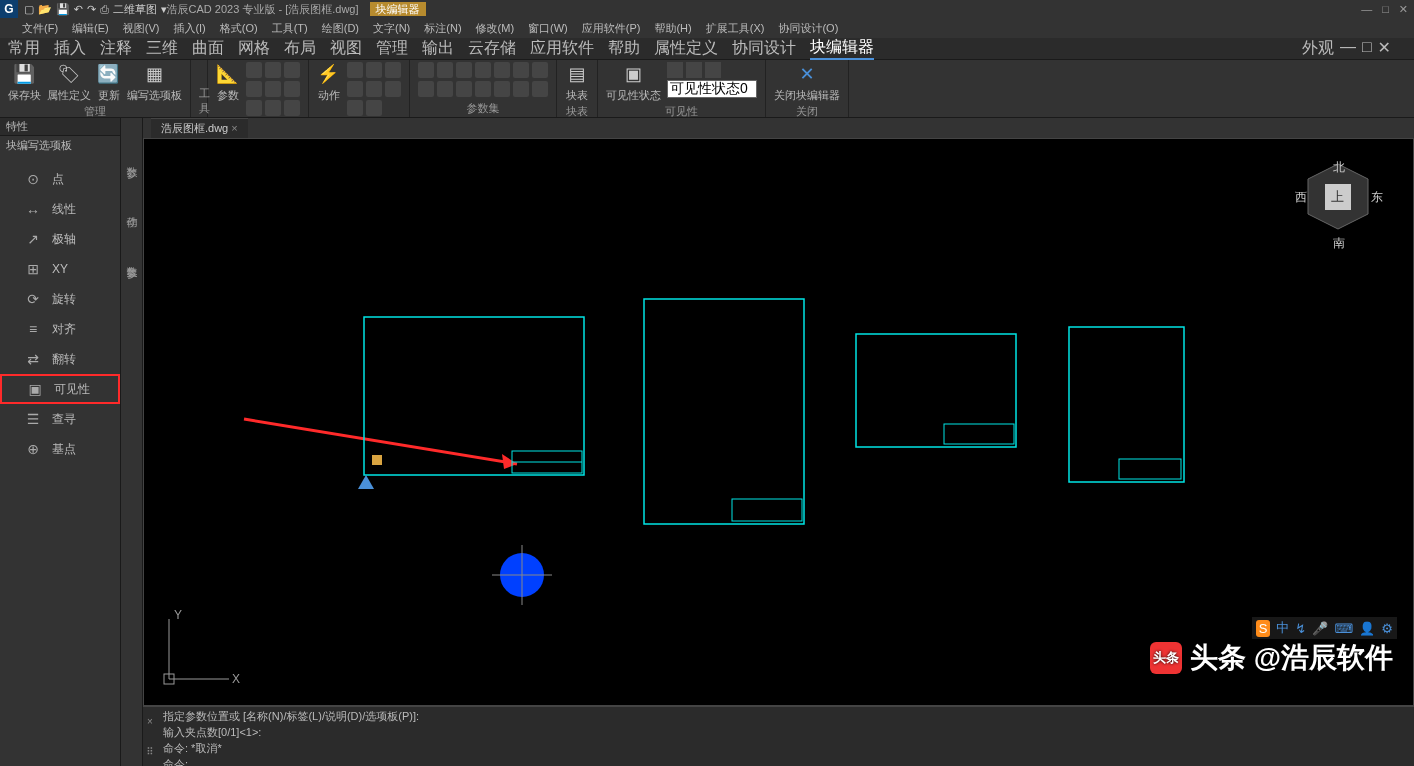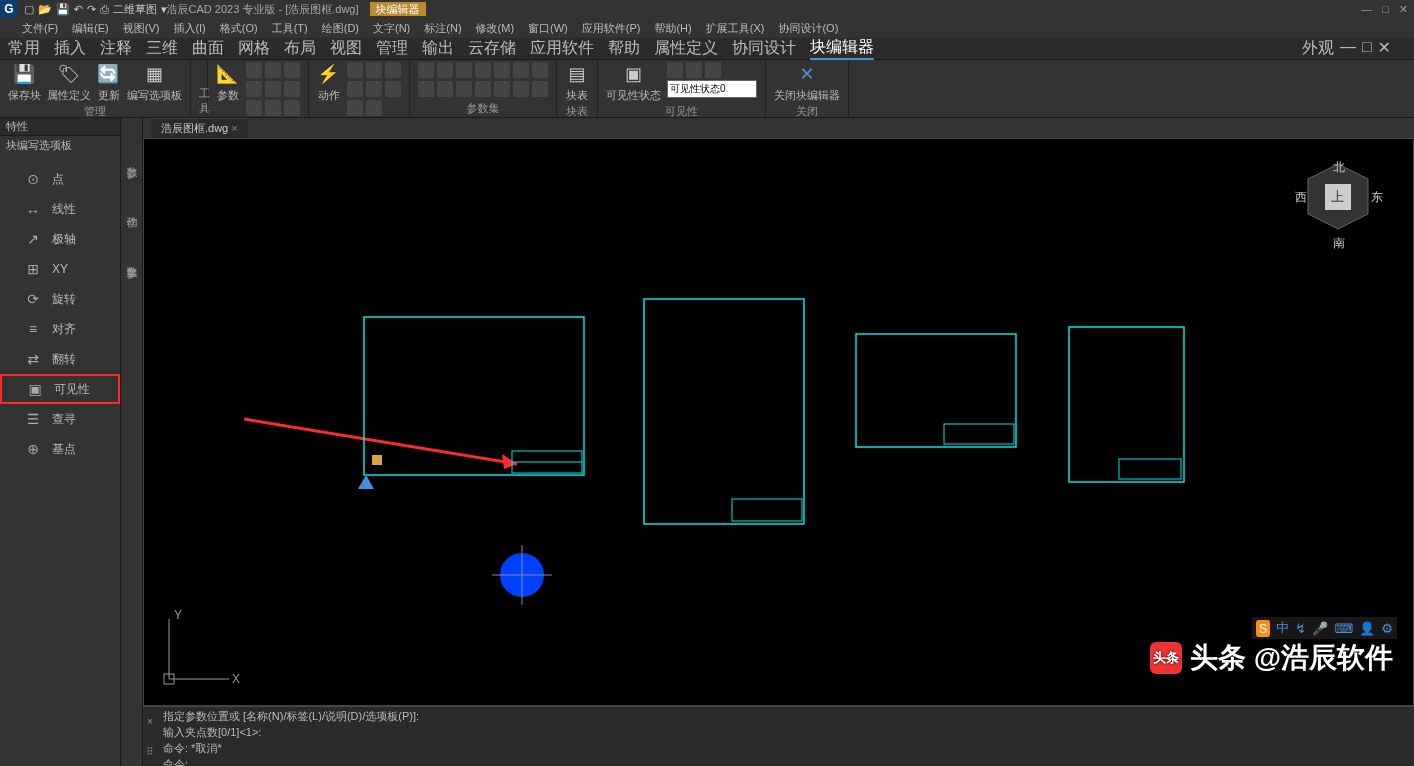--- a/index.html
+++ b/index.html
@@ -18,21 +18,21 @@
 .tabbar .right { position: absolute; right: 23px; display: flex; gap: 6px; color: #999; font-size: 11px; }
 .ribbon { height: 58px; background: #333; display: flex; border-bottom: 1px solid #1a1a1a; }
 .ribbon .group { border-right: 1px solid #222; padding: 2px 8px 1px 8px; display: flex; flex-direction: column; justify-content: space-between; }
 .ribbon .group .icons { display: flex; gap: 6px; align-items: flex-start; flex: 1; }
 .ribbon .group .icons .big { display: flex; flex-direction: column; align-items: center; gap: 2px; }
 .ribbon .group .icons .big .ico { width: 24px; height: 24px; display: flex; align-items: center; justify-content: center; font-size: 18px; }
 .ribbon .group .icons .big .lbl { font-size: 11px; color: #bbb; }
 .ribbon .group .icons .grid { display: grid; grid-template-columns: repeat(3, 16px); grid-auto-rows: 16px; gap: 3px; }
 .ribbon .group .icons .grid span { width: 16px; height: 16px; background: #454545; border-radius: 2px; }
 .ribbon .group .title { font-size: 11px; color: #999; text-align: center; margin-top: 1px; }
-.ribbon input { background: #fff; border: 1px solid #666; height: 18px; width: 90px; font-size: 10px; padding: 0 2px; }
+.ribbon input { background: #fff; border: 1px solid #666; height: 18px; width: 90px; font-size: 14px; padding: 0 2px; }
 .workspace { position: relative; height: 648px; display: flex; }
 .panel { width: 121px; background: #333; border-right: 1px solid #1a1a1a; display: flex; flex-direction: column; }
 .panel .hdr { height: 18px; background: #2b2b2b; color: #bbb; font-size: 11px; padding-left: 6px; display: flex; align-items: center; border-bottom: 1px solid #1a1a1a; }
 .panel .sub { height: 18px; background: #333; color: #bbb; font-size: 11px; padding-left: 6px; display: flex; align-items: center; }
 .panel .item { height: 30px; display: flex; align-items: center; gap: 10px; padding-left: 24px; color: #bbb; font-size: 12px; }
 .panel .item.sel { border: 2px solid #ff2a2a; }
 .panel .item .ic { width: 18px; height: 18px; display: flex; align-items: center; justify-content: center; color: #aaa; font-size: 14px; }
 .vstrip { width: 22px; background: #333; border-right: 1px solid #1a1a1a; display: flex; flex-direction: column; align-items: center; gap: 50px; padding-top: 40px; }
 .vstrip span { writing-mode: vertical-rl; font-size: 11px; color: #999; }
 .canvaswrap { flex: 1; display: flex; flex-direction: column; background: #333; }

